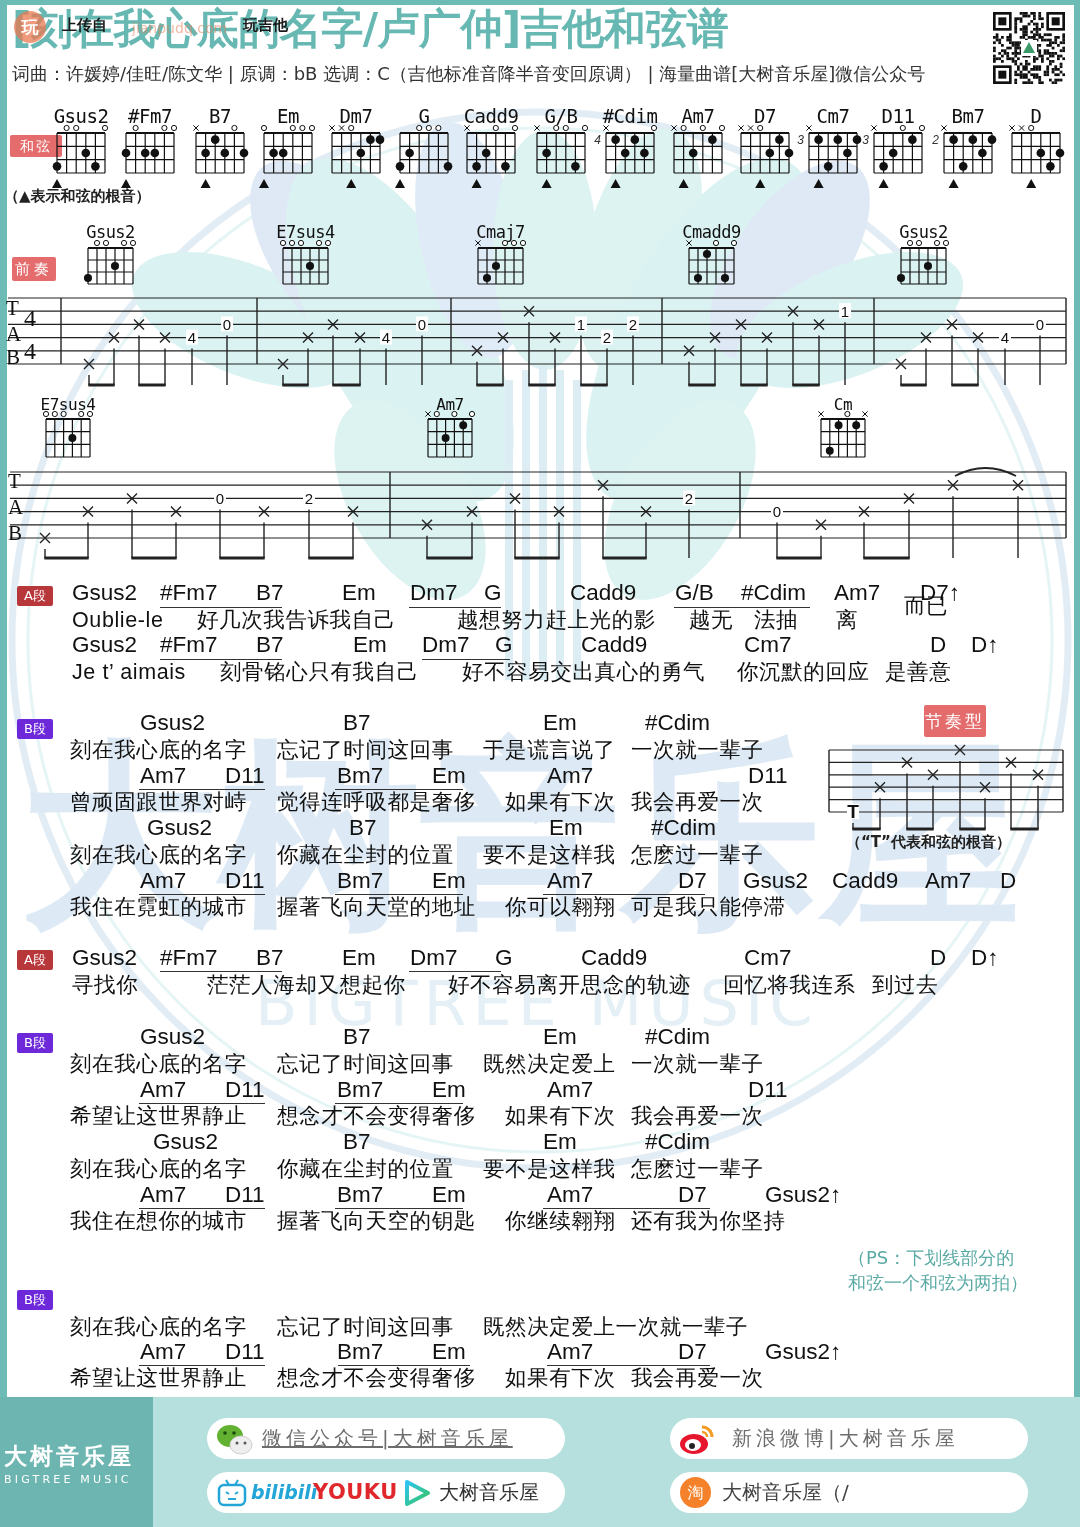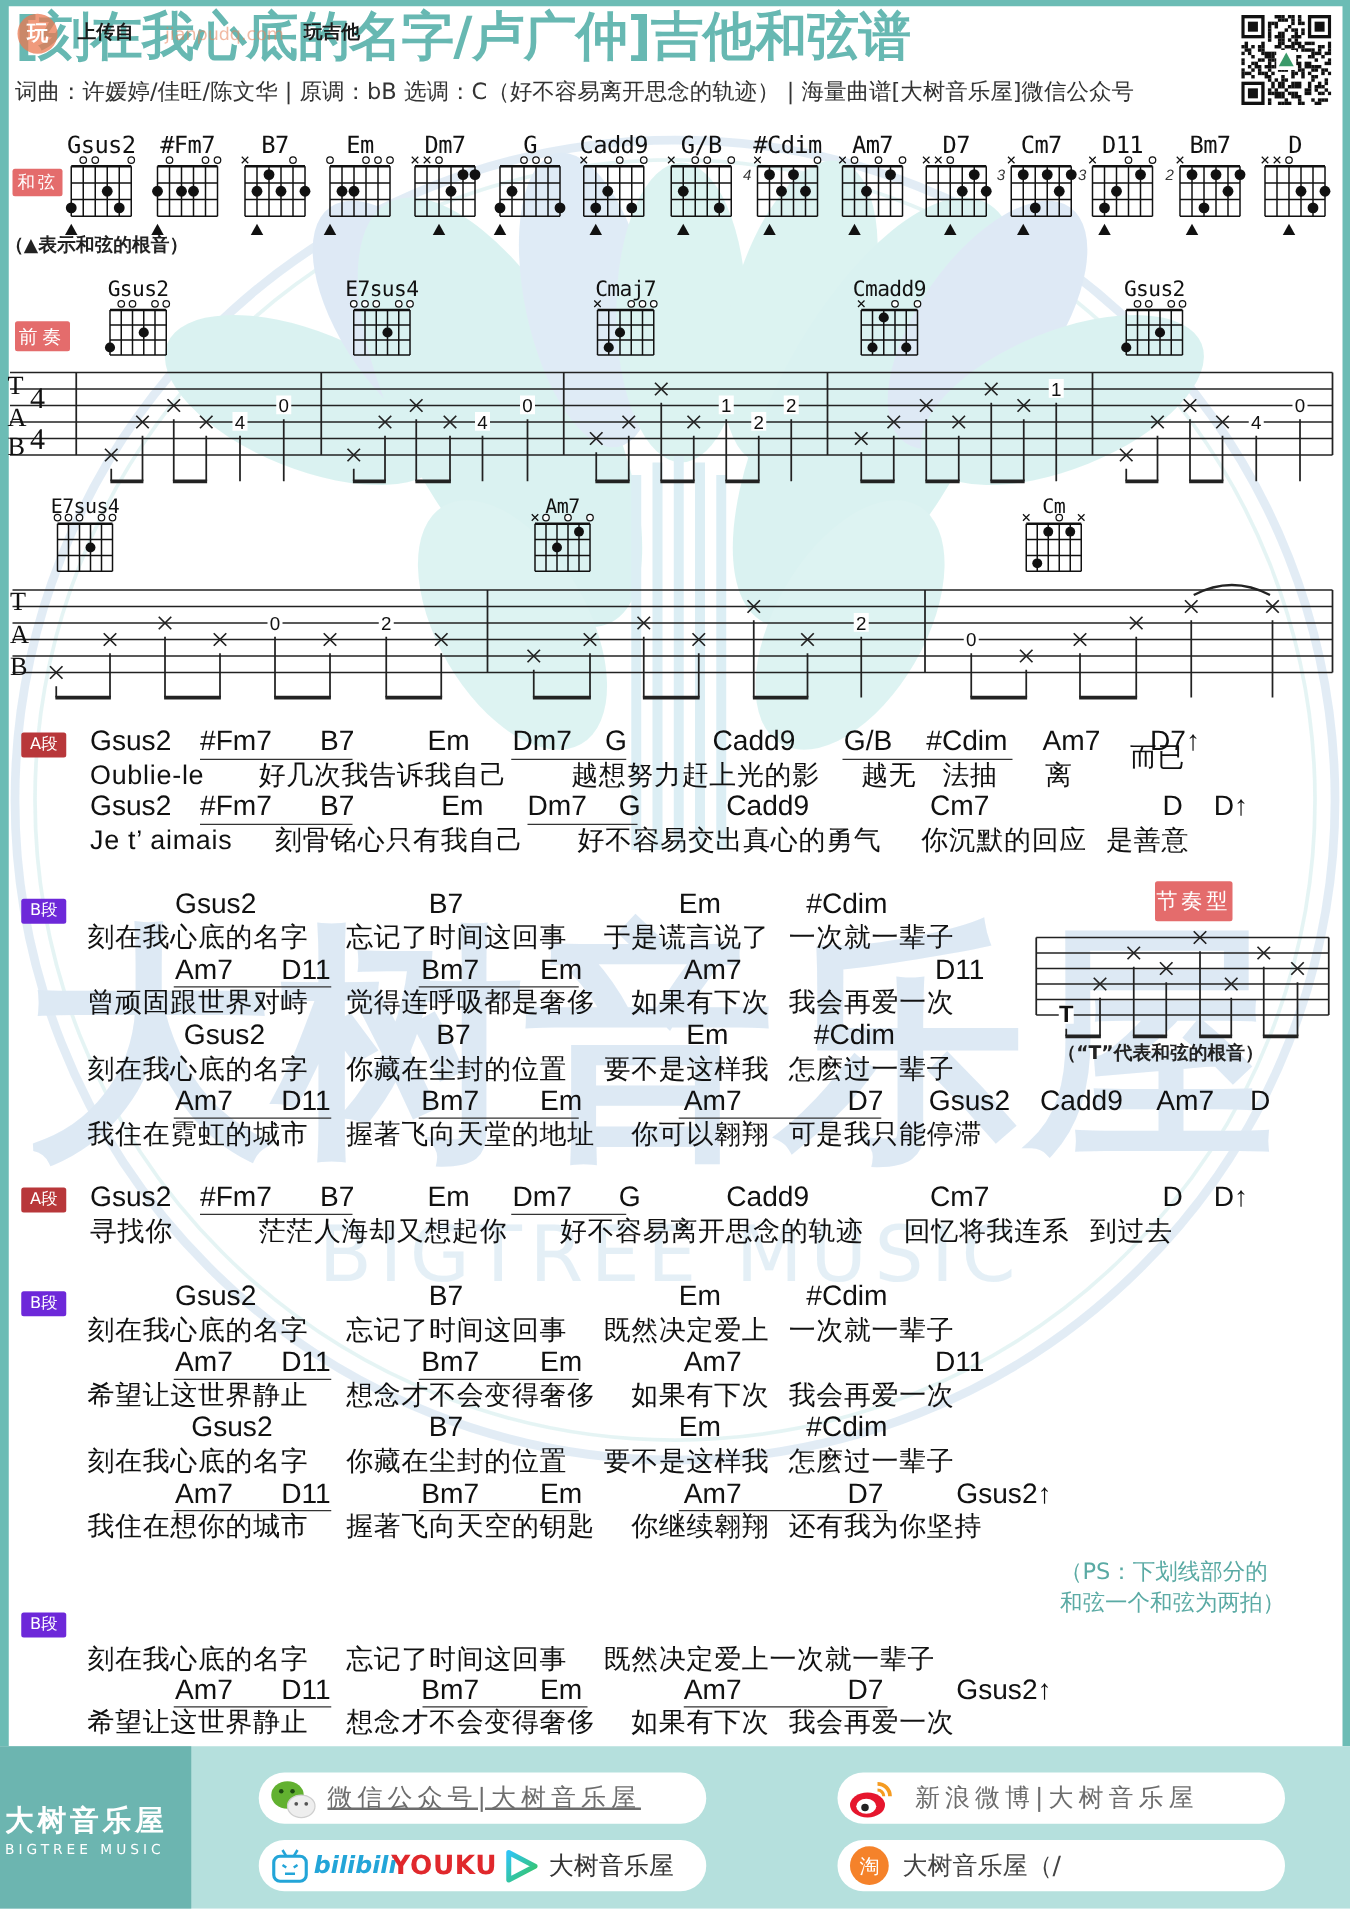--- a/index.html
+++ b/index.html
@@ -67,21 +67,21 @@
 
 <div class="frame" style="left:0;top:0;width:1080px;height:5px;"></div>
 <div class="frame" style="left:0;top:0;width:7px;height:1397px;"></div>
 <div class="frame" style="left:1074px;top:0;width:6px;height:1397px;"></div>
 
 <div id="title">[刻在我心底的名字/卢广仲]吉他和弦谱</div>
 <div class="wm-logo">玩</div>
 <div class="wm-text" style="left:62px;">上传自</div>
 <div class="wm-site">jianpudq.com</div>
 <div class="wm-text" style="left:243px;">玩吉他</div>
-<div id="subtitle">词曲：许媛婷/佳旺/陈文华 | 原调：bB  选调：C（好不容易离开思念的轨迹） | 海量曲谱[大树音乐屋]微信公众号</div>
+<div id="subtitle">词曲：许媛婷/佳旺/陈文华 | 原调：bB  选调：C（吉他标准音降半音变回原调） | 海量曲谱[大树音乐屋]微信公众号</div>
 <svg id="qr-code" width="72" height="72">
     <rect width="72" height="72" fill="#fff"></rect>
     <rect x="26.666666666666664" y="0" width="2.7666666666666666" height="2.7666666666666666" fill="#111"></rect>
     <rect x="29.333333333333332" y="0" width="2.7666666666666666" height="2.7666666666666666" fill="#111"></rect>
     <rect x="32" y="0" width="2.7666666666666666" height="2.7666666666666666" fill="#111"></rect>
     <rect x="37.33333333333333" y="0" width="2.7666666666666666" height="2.7666666666666666" fill="#111"></rect>
     <rect x="40" y="0" width="2.7666666666666666" height="2.7666666666666666" fill="#111"></rect>
     <rect x="45.33333333333333" y="0" width="2.7666666666666666" height="2.7666666666666666" fill="#111"></rect>
     <rect x="29.333333333333332" y="2.6666666666666665" width="2.7666666666666666" height="2.7666666666666666" fill="#111"></rect>
     <rect x="32" y="2.6666666666666665" width="2.7666666666666666" height="2.7666666666666666" fill="#111"></rect>
@@ -339,21 +339,21 @@
     <rect x="53.33333333333333" y="0" width="18.666666666666664" height="18.666666666666664" fill="#111"></rect>
     <rect x="56" y="2.6666666666666665" width="13.333333333333332" height="13.333333333333332" fill="#fff"></rect>
     <rect x="58.666666666666664" y="5.333333333333333" width="8" height="8" fill="#111"></rect>
     <rect x="0" y="53.33333333333333" width="18.666666666666664" height="18.666666666666664" fill="#111"></rect>
     <rect x="2.6666666666666665" y="56" width="13.333333333333332" height="13.333333333333332" fill="#fff"></rect>
     <rect x="5.333333333333333" y="58.666666666666664" width="8" height="8" fill="#111"></rect>
     <rect x="28" y="28" width="16" height="16" fill="#fff"></rect>
     <path d="M36 30 L42 41 L30 41Z" fill="#3a9a6a"></path>
   </svg>
 
-<div class="tag tag-red" style="left:10px;top:135px;width:40px;height:22px;font-size:14px;line-height:22px;letter-spacing:2px;">和弦</div>
+<div class="tag tag-red" style="left:10px;top:135px;width:52px;height:22px;font-size:14px;line-height:22px;letter-spacing:2px;">和弦</div>
 <div class="legend" style="left:4px;top:187px;">（▲表示和弦的根音）</div>
 <div class="tag tag-red" style="left:12px;top:257px;width:44px;height:24px;font-size:15px;line-height:24px;letter-spacing:4px;">前奏</div>
 
 <div id="content">
     <div class="diag-label" style="left: 32px; top: 106px; width: 98px; font-size: 19px;">Gsus2</div>
     <svg class="diag" width="84" height="70" style="left: 39px; top: 121px;">
       <line x1="18" y1="12" x2="18" y2="52" stroke="#111" stroke-width="1.2"></line>
       <line x1="27.6" y1="12" x2="27.6" y2="52" stroke="#111" stroke-width="1.2"></line>
       <line x1="37.2" y1="12" x2="37.2" y2="52" stroke="#111" stroke-width="1.2"></line>
       <line x1="46.8" y1="12" x2="46.8" y2="52" stroke="#111" stroke-width="1.2"></line>
@@ -813,21 +813,21 @@
     <div class="chord-text" style="left: 256px; top: 579px;">B7</div>
     <div class="chord-text" style="left: 342px; top: 579px;">Em</div>
     <div class="chord-text" style="left: 410px; top: 579px;">Dm7</div>
     <div class="chord-text" style="left: 484px; top: 579px;">G</div>
     <div class="chord-text" style="left: 570px; top: 579px;">Cadd9</div>
     <div class="chord-text" style="left: 675px; top: 579px;">G/B</div>
     <div class="chord-text" style="left: 741px; top: 579px;">#Cdim</div>
     <div class="chord-text" style="left: 834px; top: 579px;">Am7</div>
     <div class="chord-text" style="left: 920px; top: 579px;">D7↑</div>
     <div class="lyric-text" style="left: 72px; top: 606px;">Oublie-le</div>
-    <div class="lyric-text" style="left: 207px; top: 606px;">好几次我告诉我自己</div>
+    <div class="lyric-text" style="left: 197px; top: 606px;">好几次我告诉我自己</div>
     <div class="lyric-text" style="left: 457px; top: 606px;">越想努力赶上光的影</div>
     <div class="lyric-text" style="left: 689px; top: 606px;">越无</div>
     <div class="lyric-text" style="left: 754px; top: 606px;">法抽</div>
     <div class="lyric-text" style="left: 836px; top: 606px;">离</div>
     <div class="lyric-text" style="left: 892px; top: 592px; margin-left: 12px;">而已</div>
     <div class="chord-text" style="left: 72px; top: 631px;">Gsus2</div>
     <div class="chord-text" style="left: 160px; top: 631px;">#Fm7</div>
     <div class="chord-text" style="left: 256px; top: 631px;">B7</div>
     <div class="chord-text" style="left: 353px; top: 631px;">Em</div>
     <div class="chord-text" style="left: 422px; top: 631px;">Dm7</div>

